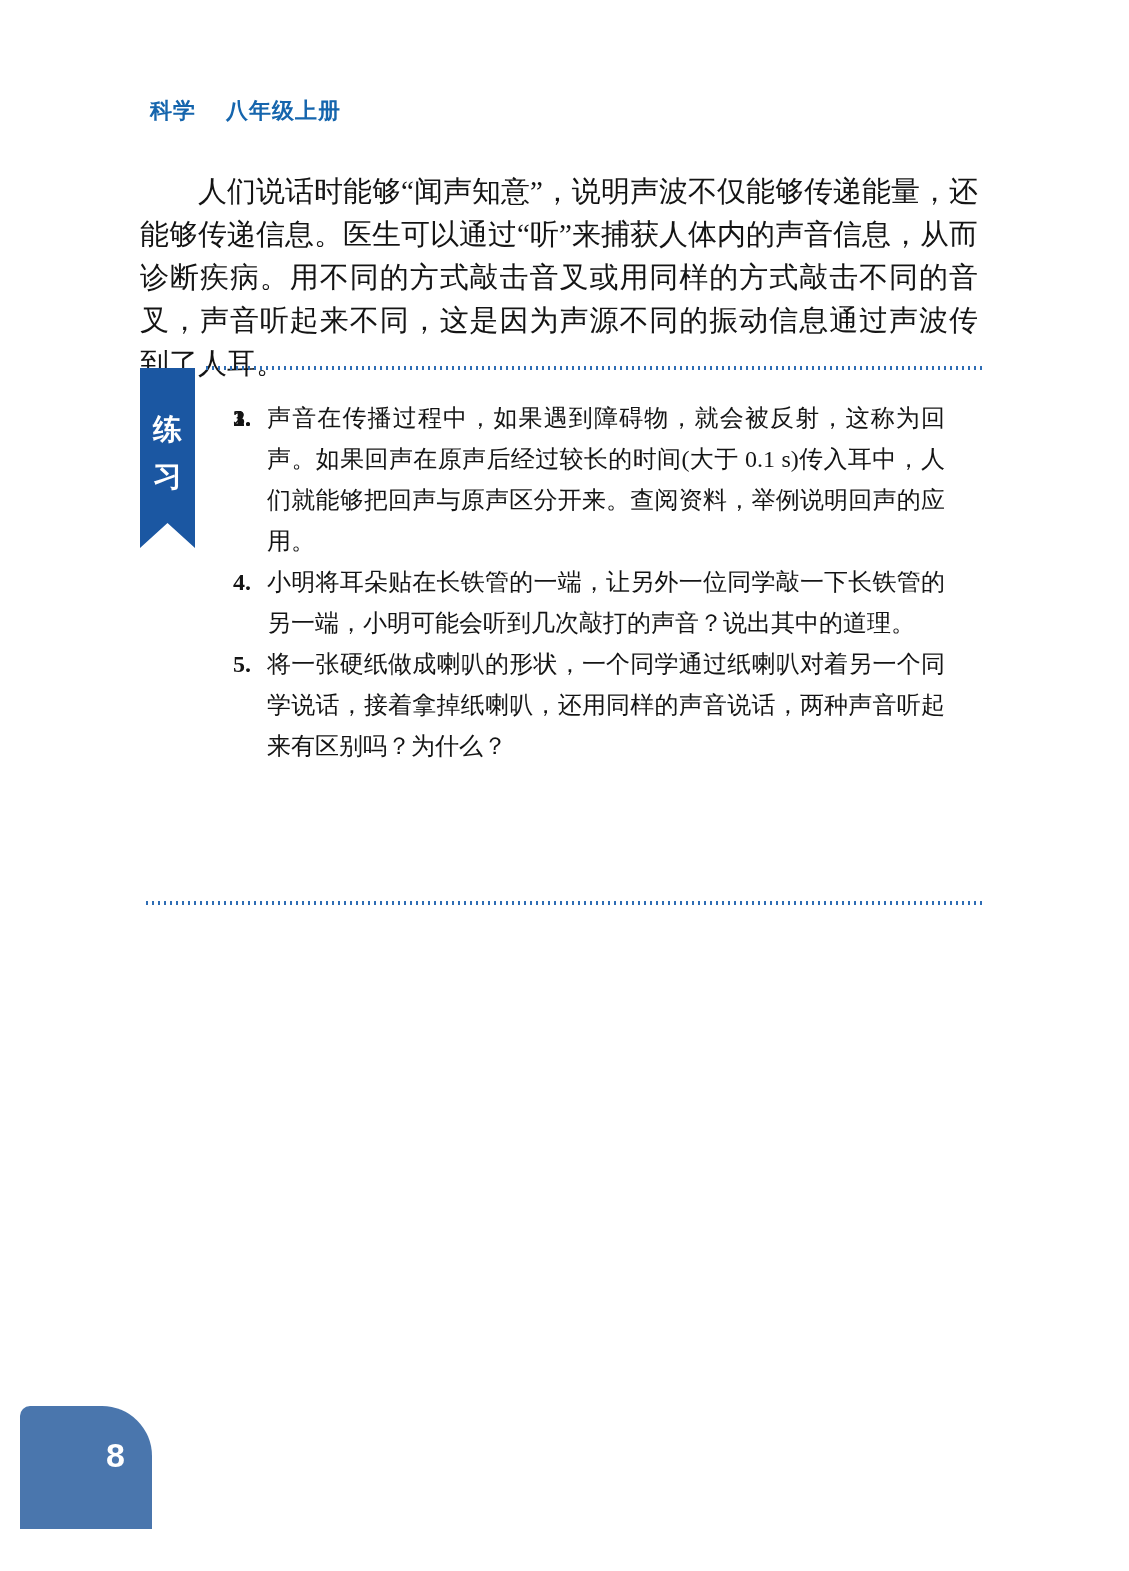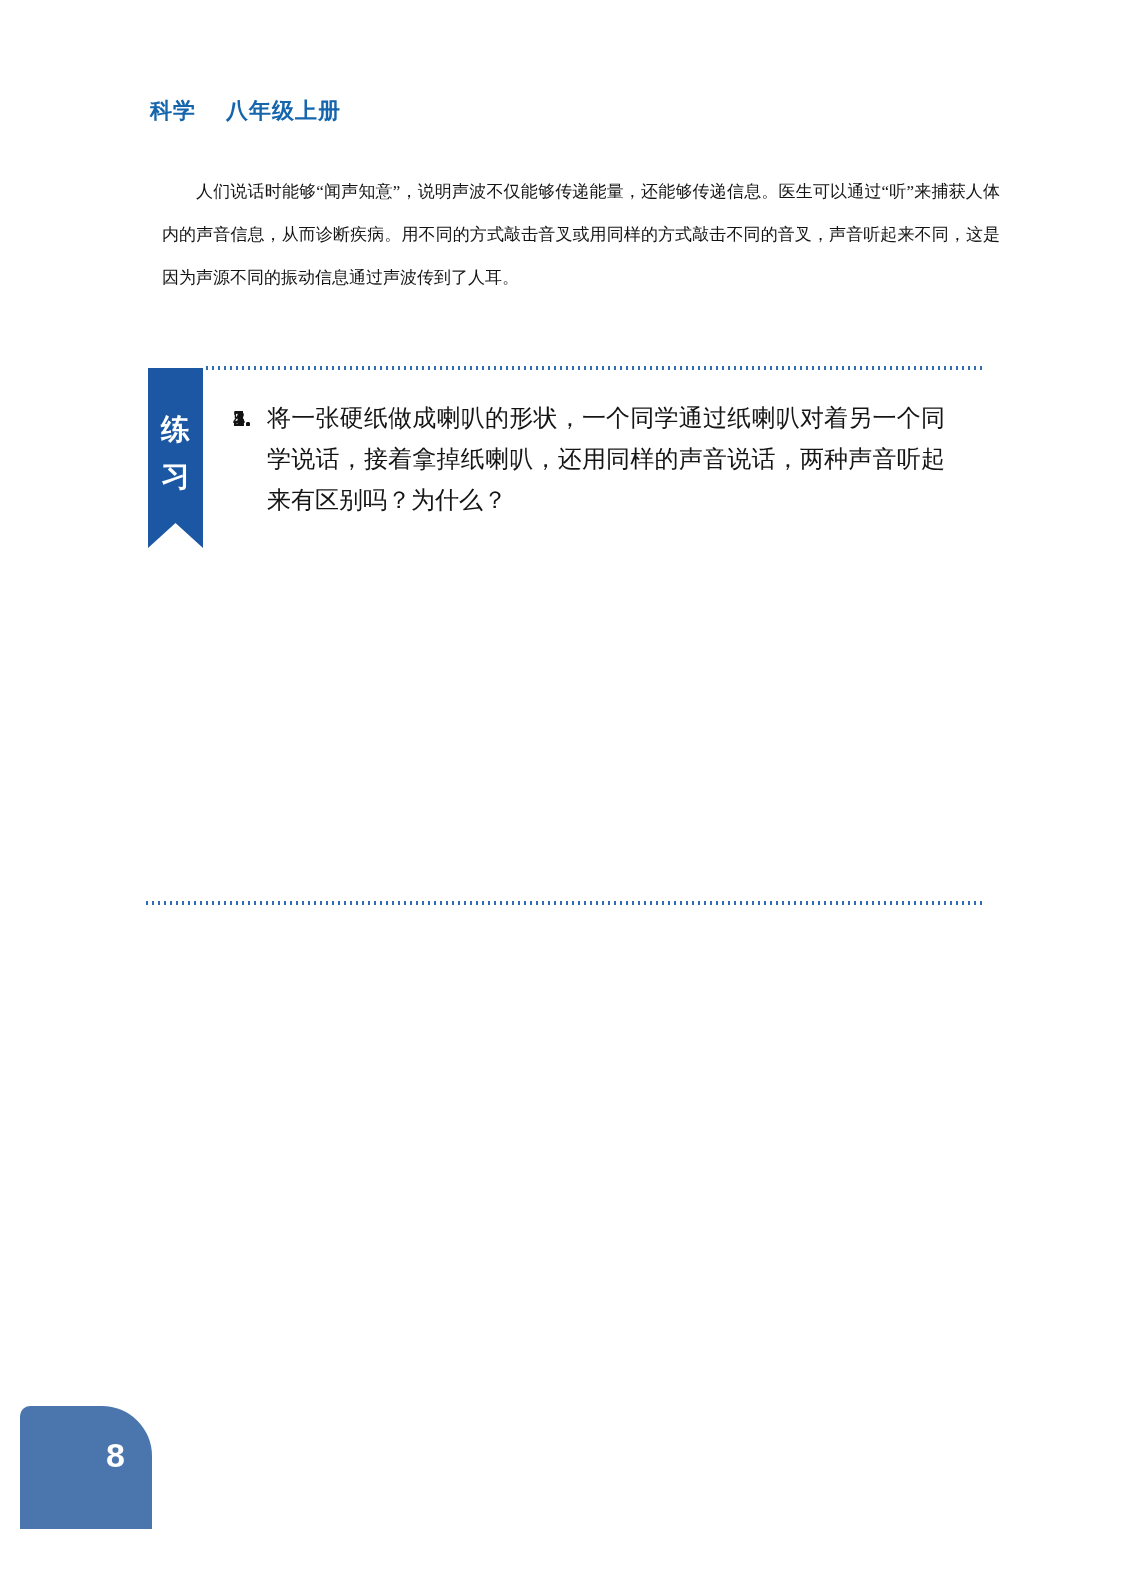--- a/index.html
+++ b/index.html
@@ -14,37 +14,37 @@
   
   .running-head{
     position:absolute;left:150px;top:96px;
     font-family:Liberation Mono, monospace;
     font-weight:bold;font-size:22px;color:#1565ad;letter-spacing:1px;
   }
   .running-head .volume{margin-left:30px;}
 
   
   .intro{
-    position:absolute;left:162px;top:170px;width:838px;
-    font-size:17px;line-height:43px;
+    position:absolute;left:140px;top:170px;width:838px;
+    font-size:29px;line-height:43px;
     text-align:justify;text-justify:inter-ideograph;
     text-indent:2em;color:#141414;margin:0;
   }
 
   
   .dotted{
     position:absolute;height:4px;
     background-image:repeating-linear-gradient(to right,#2f6db4 0px,#2f6db4 2px,transparent 2px,transparent 6px);
     background-size:6px 4px;
   }
   .dotted-top{left:206px;top:366px;width:779px;}
   .dotted-bottom{left:146px;top:901px;width:839px;}
 
   .ribbon{
-    position:absolute;left:148px;top:368px;width:55px;height:180px;
+    position:absolute;left:140px;top:368px;width:55px;height:180px;
     background:#1b57a2;
     clip-path:polygon(0 0,100% 0,100% 100%,50% calc(100% - 25px),0 100%);
   }
   .ribbon-label{
     display:block;margin:38px auto 0 auto;width:30px;
     font-family:"Liberation Sans","DejaVu Sans",sans-serif;
     font-size:29px;line-height:47px;color:#ffffff;font-weight:bold;
     word-break:break-all;text-align:center;
   }
 
@@ -87,22 +87,22 @@
   <section class="exercise">
     <div class="dotted dotted-top"></div>
 
     <div class="ribbon">
       <span class="ribbon-label">练习</span>
     </div>
 
     <ol class="questions">
         <li class="question-item"><span class="qnum">1.</span></li>
         <li class="question-item"><span class="qnum">2.</span></li>
-        <li class="question-item"><span class="qnum">3.</span></li>
-        <li class="question-item"><span class="qnum">4.</span></li>
+        <li class="question-item"><span class="qnum">3.</span><span class="qtext">声音在传播过程中，如果遇到障碍物，就会被反射，这称为回声。如果回声在原声后经过较长的时间(大于 0.1 s)传入耳中，人们就能够把回声与原声区分开来。查阅资料，举例说明回声的应用。</span></li>
+        <li class="question-item"><span class="qnum">4.</span><span class="qtext">小明将耳朵贴在长铁管的一端，让另外一位同学敲一下长铁管的另一端，小明可能会听到几次敲打的声音？说出其中的道理。</span></li>
         <li class="question-item"><span class="qnum">5.</span><span class="qtext">将一张硬纸做成喇叭的形状，一个同学通过纸喇叭对着另一个同学说话，接着拿掉纸喇叭，还用同样的声音说话，两种声音听起来有区别吗？为什么？</span></li>
       </ol>
 
     <div class="dotted dotted-bottom"></div>
   </section>
 
   <div class="page-number-badge">
     <span class="page-number">8</span>
   </div>
 

